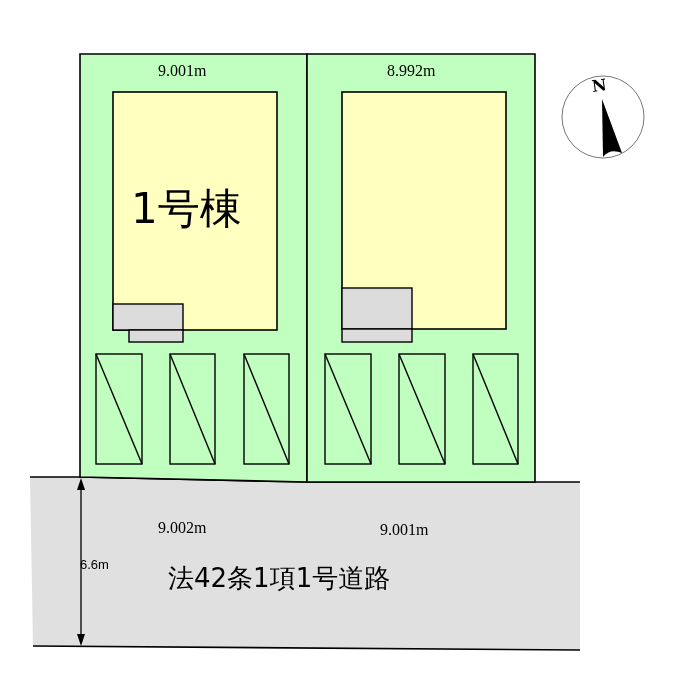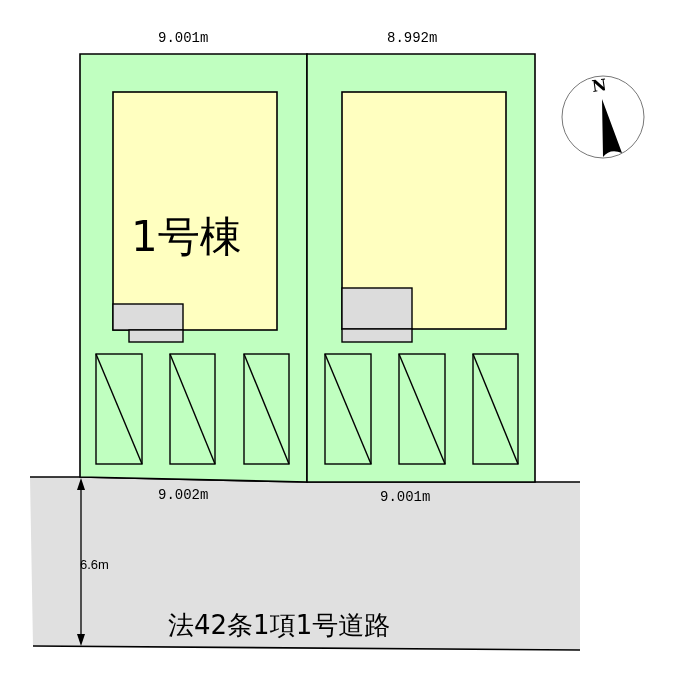--- a/index.html
+++ b/index.html
@@ -1,19 +1,19 @@
 <!DOCTYPE html>
 <html><head>
 <meta charset="utf-8">
 <style>
   html,body{margin:0;padding:0;background:#ffffff;}
   #stage{position:relative;width:685px;height:680px;overflow:hidden;background:#fff;font-family:"DejaVu Sans","Liberation Sans",sans-serif;}
   svg{position:absolute;left:0;top:0;}
   .lbl{position:absolute;color:#000;white-space:nowrap;line-height:1;}
-  .dim{font-size:14px;font-family:Liberation Mono, monospace;}
+  .dim{font-size:16px;font-family:Liberation Serif, serif;margin-top:32px;}
   .bld{font-size:42px;font-family:"DejaVu Sans",sans-serif;}
   .road{font-size:26px;font-family:"DejaVu Sans",sans-serif;}
   .small{font-size:13px;font-family:"Liberation Sans","DejaVu Sans",sans-serif;}
 </style>
 </head>
 <body>
 
 <div id="stage">
   <svg width="685" height="680" viewBox="0 0 685 680">
 
@@ -70,18 +70,18 @@
       <path d="M602,99 L622,153 Q610,148 603,157 Z" fill="#000"></path>
     </g>
   </svg>
 
   <div class="lbl dim" style="left:158px;top:31px;">9.001m</div>
   <div class="lbl dim" style="left:387px;top:31px;text-align:right;">8.992m</div>
   <div class="lbl dim" style="left:158px;top:488px;">9.002m</div>
   <div class="lbl dim" style="left:380px;top:490px;">9.001m</div>
   <div class="lbl small" style="left:36px;top:558px;margin-left:44px;">6.6m</div>
 
-  <div class="lbl bld" style="left:131px;top:188px;margin-top:28px;">1号棟</div>
+  <div class="lbl bld" style="left:131px;top:188px;">1号棟</div>
 
-  <div class="lbl road" style="left:168px;top:565px;margin-top:47px;">法42条1項1号道路</div>
+  <div class="lbl road" style="left:168px;top:565px;">法42条1項1号道路</div>
 
   <div class="lbl" style="left:592px;top:78px;font-family:'DejaVu Serif',serif;font-size:16px;font-weight:bold;transform:rotate(-8deg);">N</div>
 </div>
 
 </body></html>

